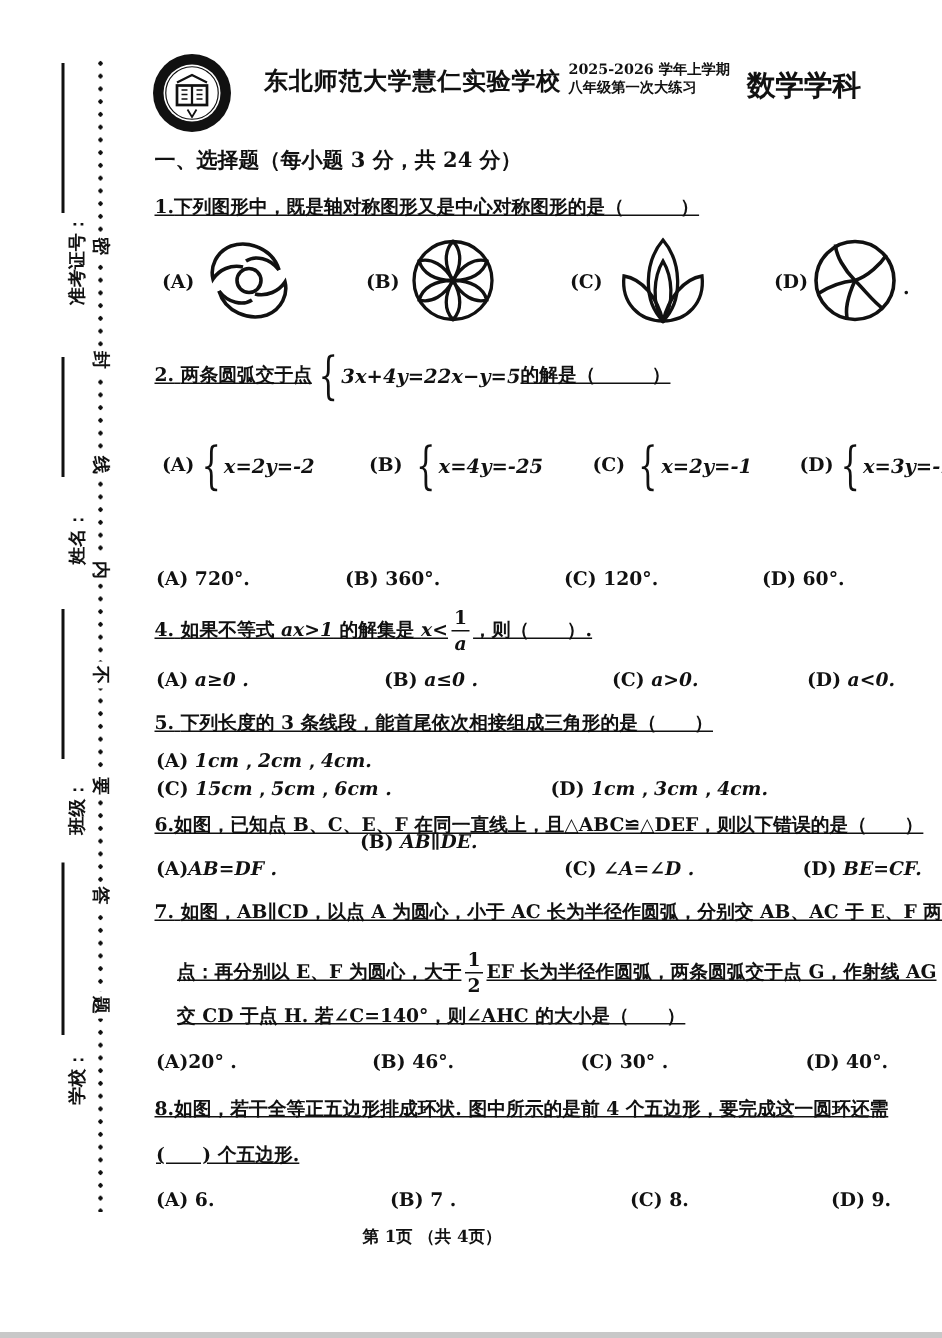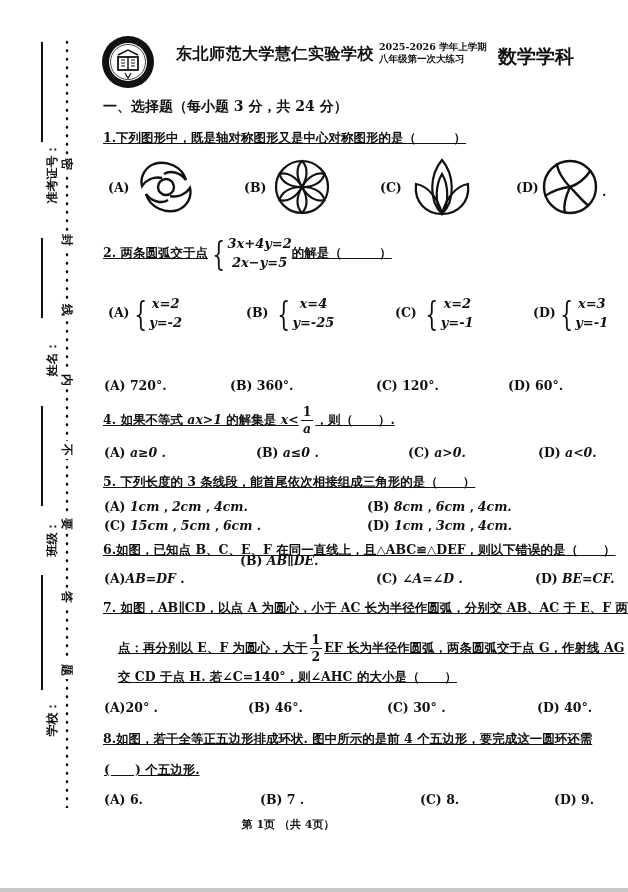--- a/index.html
+++ b/index.html
@@ -27,21 +27,21 @@
 
   .section { position:absolute; left:103px; top:98px; font-size:14px; font-weight:bold; }
 
   .q { position:absolute; font-size:12.5px; font-weight:bold; white-space:nowrap;text-decoration:underline; }
   .opt { position:absolute; font-size:12.5px; font-weight:bold; white-space:nowrap; }
   .it { font-style:italic; }
 
   .fig { position:absolute; }
   .sys { display:inline-flex; align-items:center; vertical-align:middle; }
   .brace { font-size:34px; font-weight:normal; line-height:1; transform:scaleX(0.6); margin-right:-2px; }
-  .sys-lines { display:flex; flex-direction:column; line-height:19px; font-style:italic; font-size:13px;text-align:center; }
+  .sys-lines { display:flex; flex-direction:row; line-height:19px; font-style:italic; font-size:13px; }
   .frac { display:inline-flex; flex-direction:column; align-items:center; vertical-align:middle; line-height:16px; margin:0 2px; }
   .frac .num { border-bottom:1.4px solid #111; padding:0 2px; }
   .footer { position:absolute; left:0; width:576px; top:817px; text-align:center; font-size:11px; font-weight:bold; }
 </style>
 </head>
 <body>
 
 <div class="page">
 
   <div class="margin-dots"></div>
@@ -179,21 +179,20 @@
         <span class="num">1</span>
         <span class="it">a</span>
       </span><span>，则（　　）.</span></div>
   <div class="opt" style="left:104px;top:445px"><span>(A)</span> <span class="it">a≥0 .</span></div>
   <div class="opt" style="left:256px;top:445px"><span>(B)</span> <span class="it">a≤0 .</span></div>
   <div class="opt" style="left:408px;top:445px"><span>(C)</span> <span class="it">a&gt;0.</span></div>
   <div class="opt" style="left:538px;top:445px"><span>(D)</span> <span class="it">a&lt;0.</span></div>
 
   <div class="q" style="left:103px;top:474px"><span>5.</span> <span>下列长度的 3 条线段，能首尾依次相接组成三角形的是（　　）</span></div>
   <div class="opt" style="left:104px;top:499px"><span>(A)</span> <span class="it">1cm，2cm，4cm.</span></div>
-  <div class="opt" style="left:367px;top:499px"><span>(B)</span> <span class="it">8cm，6cm，4cm.</span></div>
   <div class="opt" style="left:104px;top:518px"><span>(C)</span> <span class="it">15cm，5cm，6cm .</span></div>
   <div class="opt" style="left:367px;top:518px"><span>(D)</span> <span class="it">1cm，3cm，4cm.</span></div>
 
   <div class="q" style="left:103px;top:542px"><span>6.</span><span>如图，已知点 B、C、E、F 在同一直线上，且△ABC≌△DEF，则以下错误的是（　　）</span></div>
   <div class="opt" style="left:104px;top:571px"><span>(A)</span><span class="it">AB=DF .</span></div>
   <div class="opt" style="left:240px;top:553px"><span>(B)</span> <span class="it">AB∥DE.</span></div>
   <div class="opt" style="left:376px;top:571px"><span>(C)</span> <span class="it">∠A=∠D .</span></div>
   <div class="opt" style="left:535px;top:571px"><span>(D)</span> <span class="it">BE=CF.</span></div>
 
   <div class="q" style="left:103px;top:600px"><span>7.</span> <span>如图，AB∥CD，以点 A 为圆心，小于 AC 长为半径作圆弧，分别交 AB、AC 于 E、F 两</span></div>

